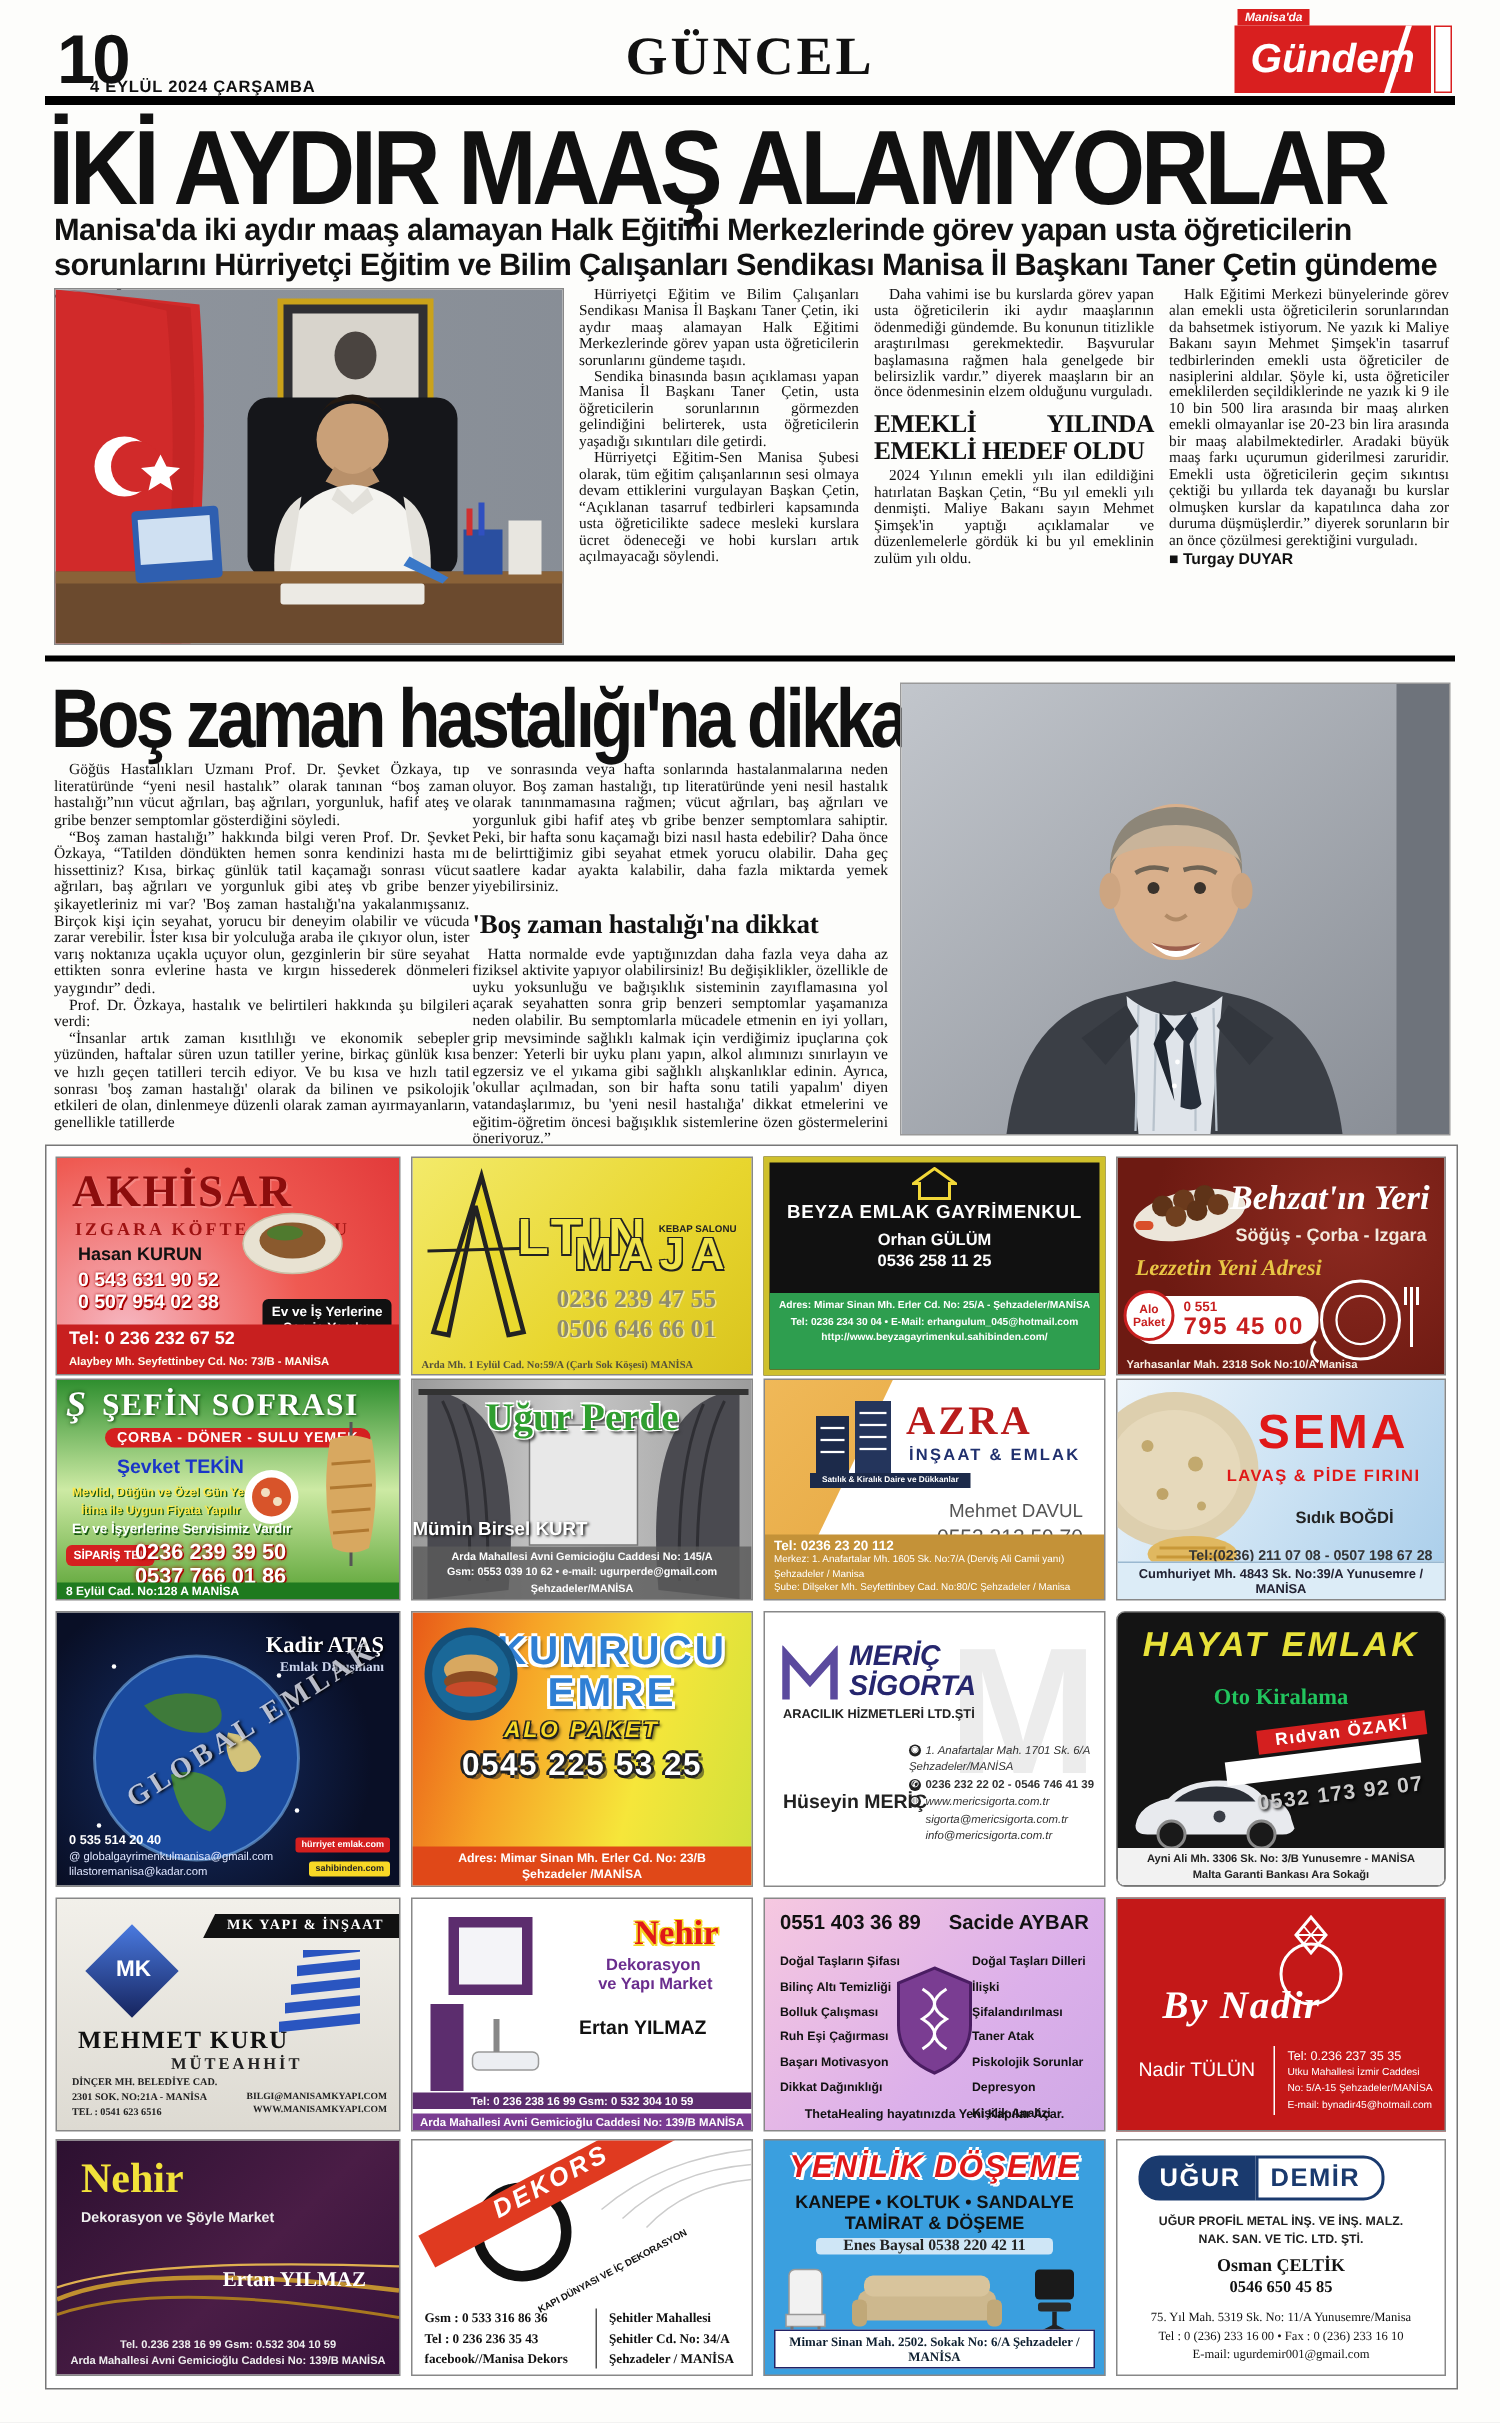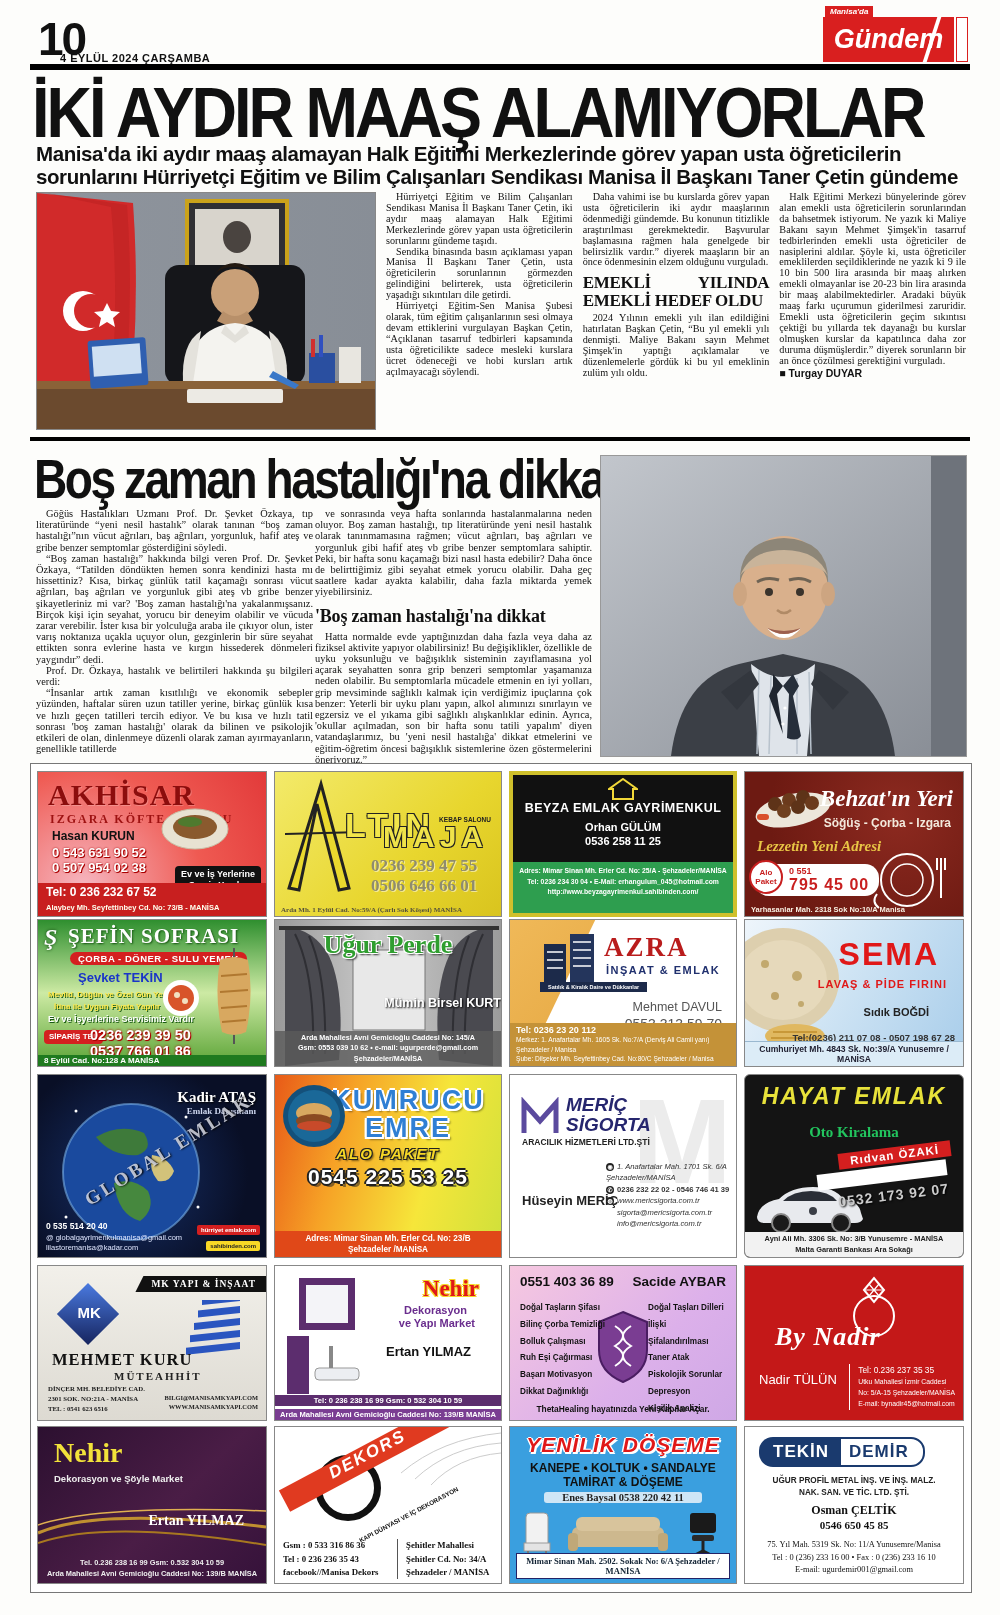--- a/index.html
+++ b/index.html
@@ -97,21 +97,21 @@
   .sf-order{position:absolute;left:6px;top:110px;background:#d42020;border-radius:4px;color:#fff;padding:2px 5px;
             font:900 8px "Liberation Sans",sans-serif;text-align:center;line-height:1.3;}
   .sf-ph{position:absolute;left:52px;top:108px;font:900 14.5px "Liberation Sans",sans-serif;color:#fff;text-shadow:1px 1px 0 #a00,0 0 3px #a00;line-height:1.1;}
   .sf-addr{position:absolute;left:0;right:0;bottom:0;background:#1f7a1f;color:#fff;font:700 8px "Liberation Sans",sans-serif;padding:1px 6px;}
   .sf-doner{position:absolute;right:10px;top:28px;}
   .sf-soup{position:absolute;right:62px;top:58px;}
   
   .ad-uperde{background:linear-gradient(90deg,#9a9a9a,#c9c9c9 45%,#9c9c9c);}
   .up-title{position:absolute;left:0;right:0;top:10px;text-align:center;font:900 26px "Liberation Serif",serif;color:#2f9e2f;
             text-shadow:-1px -1px 0 #fff,1px -1px 0 #fff,-1px 1px 0 #fff,1px 1px 0 #fff,2px 2px 2px #333;}
-  .up-person{position:absolute;left:0;right:0;top:76px;text-align:right;font:700 12.5px "Liberation Sans",sans-serif;color:#fff;text-shadow:1px 1px 2px #000;}
+  .up-person{position:absolute;left:0;right:0;top:92px;text-align:left;font:700 12.5px "Liberation Sans",sans-serif;color:#fff;text-shadow:1px 1px 2px #000;}
   .up-foot{position:absolute;left:0;right:0;bottom:0;background:#5a5a5acc;color:#fff;text-align:center;
            font:700 7.2px "Liberation Sans",sans-serif;line-height:1.45;padding:2px 0;}
   
   .ad-azra{background:#fff;}
   .az-wedge{position:absolute;left:-30px;top:-10px;width:120px;height:200px;background:linear-gradient(135deg,#f0b44a,#e09a28);
             clip-path:polygon(0 0,100% 0,20% 100%,0 100%);opacity:.9;}
   .az-title{position:absolute;left:94px;top:12px;font:700 27px "Liberation Serif",serif;color:#b91c1c;letter-spacing:2px;}
   .az-sub{position:absolute;left:96px;top:44px;font:700 11px "Liberation Sans",sans-serif;color:#20306e;letter-spacing:1.5px;}
   .az-banner{position:absolute;left:30px;top:62px;background:#1c2a4a;color:#fff;font:700 5.5px "Liberation Sans",sans-serif;padding:2px 8px;}
   .az-person{position:absolute;right:14px;top:80px;font:400 12.5px "Liberation Sans",sans-serif;color:#555;}
@@ -247,20 +247,21 @@
   .ud-ph{position:absolute;left:0;right:0;top:92px;text-align:center;font:700 11px "Liberation Serif",serif;}
   .ud-addr{position:absolute;left:0;right:0;bottom:6px;text-align:center;font:400 8.4px "Liberation Serif",serif;line-height:1.5;color:#111;}
 </style>
 </head>
 <body>
 
 <div class="page">
 
   <div class="pagenum">10</div>
   <div class="pagedate">4 EYLÜL 2024 ÇARŞAMBA</div>
+  <div class="section">GÜNCEL</div>
   <div class="logo">
     <div class="tab">Manisa'da</div>
     <div class="main">Gündem</div>
     <div class="slash"></div>
     <div class="side"></div>
   </div>
   <div class="rule-top"></div>
 
   <div class="h1">İKİ AYDIR MAAŞ ALAMIYORLAR</div>
   <div class="standfirst">Manisa'da iki aydır maaş alamayan Halk Eğitimi Merkezlerinde görev yapan usta öğreticilerin sorunlarını Hürriyetçi Eğitim ve Bilim Çalışanları Sendikası Manisa İl Başkanı Taner Çetin gündeme taşıdı</div>
@@ -685,21 +686,21 @@
 
     <div class="ad ad-sacide c3 r4">
       <div class="sa-ph">0551 403 36 89</div>
       <div class="sa-name">Sacide AYBAR</div>
       <svg class="sa-em" width="52" height="74">
         <path d="M26 2 L50 12 V40 Q50 62 26 72 Q2 62 2 40 V12 Z" fill="#7a3d92" stroke="#4a1d62" stroke-width="2"></path>
         <path d="M18 16 q16 10 0 20 q16 10 0 20 M34 16 q-16 10 0 20 q-16 10 0 20" stroke="#fff" stroke-width="2" fill="none"></path>
       </svg>
       <div class="sa-col sa-l">
         <div>Doğal Taşların Şifası</div>
-        <div>Bilinç Çorba Temizliği</div>
+        <div>Bilinç Altı Temizliği</div>
         <div>Bolluk Çalışması</div>
         <div>Ruh Eşi Çağırması</div>
         <div>Başarı Motivasyon</div>
         <div>Dikkat Dağınıklığı</div>
       </div>
       <div class="sa-col sa-r">
         <div>Doğal Taşları Dilleri</div>
         <div>İlişki Şifalandırılması</div>
         <div>Taner Atak</div>
         <div>Piskolojik Sorunlar</div>
@@ -778,21 +779,21 @@
         <rect x="170" y="4" width="26" height="20" rx="3" fill="#1a1a1a"></rect>
         <rect x="172" y="26" width="22" height="6" rx="2" fill="#2a2a2a"></rect>
         <line x1="183" y1="32" x2="183" y2="44" stroke="#222" stroke-width="3"></line>
         <path d="M171 48 l12 -6 12 6" stroke="#222" stroke-width="3" fill="none"></path>
       </svg>
       <div class="ye-foot">Mimar Sinan Mah. 2502. Sokak No: 6/A Şehzadeler / MANİSA</div>
     </div>
 
     <div class="ad ad-ugurdemir c4 r5">
       <div class="ud-logo">
-        <div class="ud-l1">TEKİN</div>
+        <div class="ud-l1">UĞUR</div>
         <div class="ud-l2">DEMİR</div>
       </div>
       <div class="ud-sub">
         <div>UĞUR PROFİL METAL İNŞ. VE İNŞ. MALZ.</div>
         <div>NAK. SAN. VE TİC. LTD. ŞTİ.</div>
       </div>
       <div class="ud-person">Osman ÇELTİK</div>
       <div class="ud-ph">0546 650 45 85</div>
       <div class="ud-addr">
         <div>75. Yıl Mah. 5319 Sk. No: 11/A  Yunusemre/Manisa</div>

